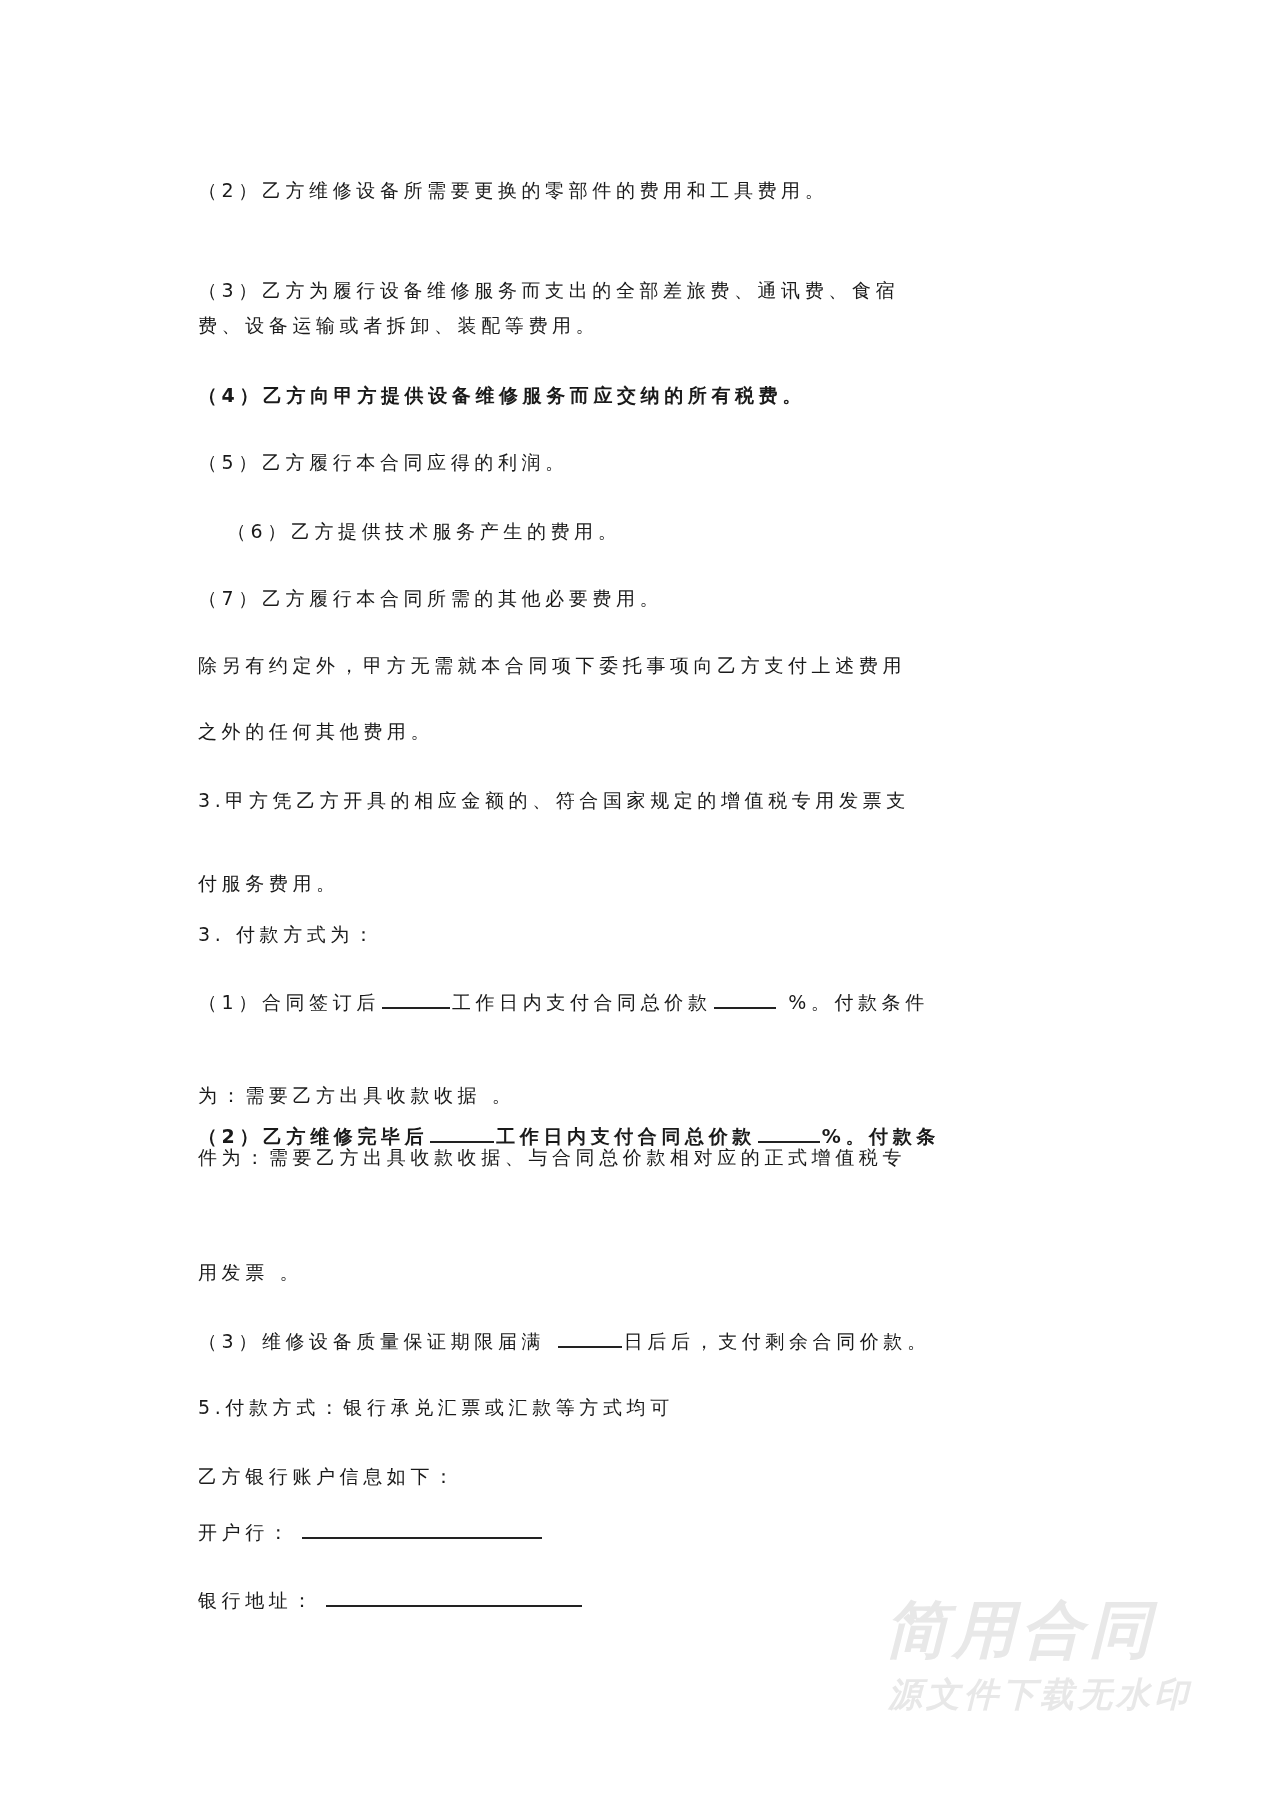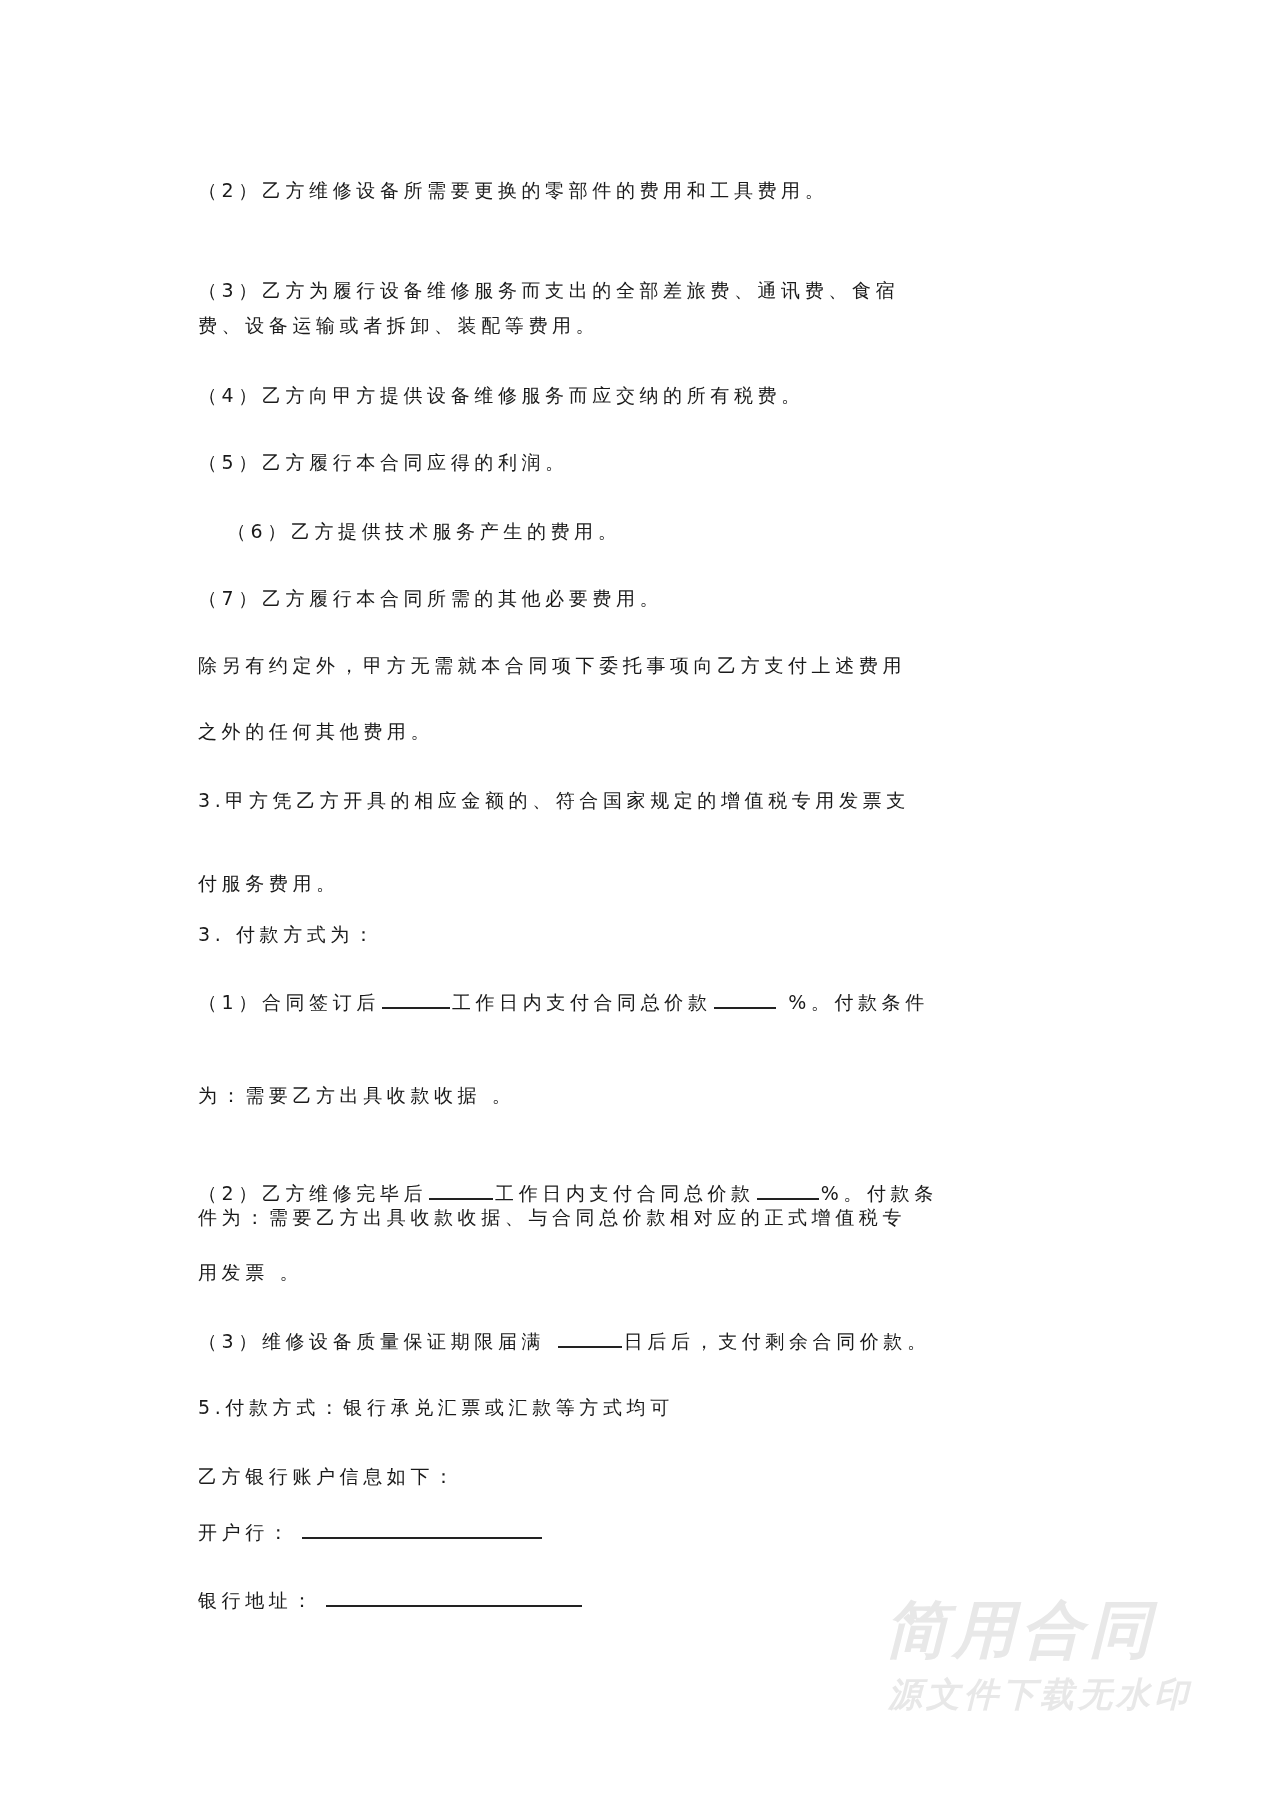--- a/index.html
+++ b/index.html
@@ -13,39 +13,39 @@
          font-style:italic; color:#e8e8e8; letter-spacing:6px; white-space:nowrap; }
   .wm2 { position:absolute; left:888px; top:1672px; font-size:34px; font-weight:bold;
          font-style:italic; color:#e8e8e8; letter-spacing:4px; white-space:nowrap; }
 </style>
 </head>
 <body>
 
 <div class="line" style="top:173px;">（2）乙方维修设备所需要更换的零部件的费用和工具费用。</div>
 <div class="line" style="top:225px;margin-top:48px;">（3）乙方为履行设备维修服务而支出的全部差旅费、通讯费、食宿</div>
 <div class="line" style="top:308px;">费、设备运输或者拆卸、装配等费用。</div>
-<div class="line" style="top:378px;">（4）乙方向甲方提供设备维修服务而应交纳的所有税费。</div>
+<div class="line" style="top:378px;font-weight:bold;">（4）乙方向甲方提供设备维修服务而应交纳的所有税费。</div>
 <div class="line" style="top:445px;">（5）乙方履行本合同应得的利润。</div>
 <div class="line" style="top:514px;margin-left:29px;">（6）乙方提供技术服务产生的费用。</div>
 <div class="line" style="top:581px;">（7）乙方履行本合同所需的其他必要费用。</div>
 <div class="line" style="top:648px;">除另有约定外，甲方无需就本合同项下委托事项向乙方支付上述费用</div>
 <div class="line" style="top:714px;">之外的任何其他费用。</div>
 <div class="line" style="top:783px;">3.甲方凭乙方开具的相应金额的、符合国家规定的增值税专用发票支</div>
 <div class="line" style="top:866px;">付服务费用。</div>
 <div class="line" style="top:917px;">3. 付款方式为：</div>
 
 <div class="line" style="top:985px;">
   <span>（1）合同签订后</span><span class="blank" style="width:68px;"></span><span>工作日内支付合同总价款</span><span class="blank" style="width:62px;"></span><span> %。付款条件</span>
 </div>
 <div class="line" style="top:1052px;margin-top:26px;">为：需要乙方出具收款收据 。</div>
 
-<div class="line" style="top:1176px;">
+<div class="line" style="top:1119px;font-weight:bold;">
   <span>（2）乙方维修完毕后</span><span class="blank" style="width:64px;"></span><span>工作日内支付合同总价款</span><span class="blank" style="width:62px;"></span><span>%。付款条</span>
 </div>
-<div class="line" style="top:1200px;">件为：需要乙方出具收款收据、与合同总价款相对应的正式增值税专</div>
+<div class="line" style="top:1140px;">件为：需要乙方出具收款收据、与合同总价款相对应的正式增值税专</div>
 <div class="line" style="top:1255px;">用发票 。</div>
 
 <div class="line" style="top:1324px;">
   <span>（3）维修设备质量保证期限届满 </span><span class="blank" style="width:64px;"></span><span>日后后，支付剩余合同价款。</span>
 </div>
 
 <div class="line" style="top:1390px;">5.付款方式：银行承兑汇票或汇款等方式均可</div>
 <div class="line" style="top:1459px;">乙方银行账户信息如下：</div>
 
 <div class="line" style="top:1515px;">

